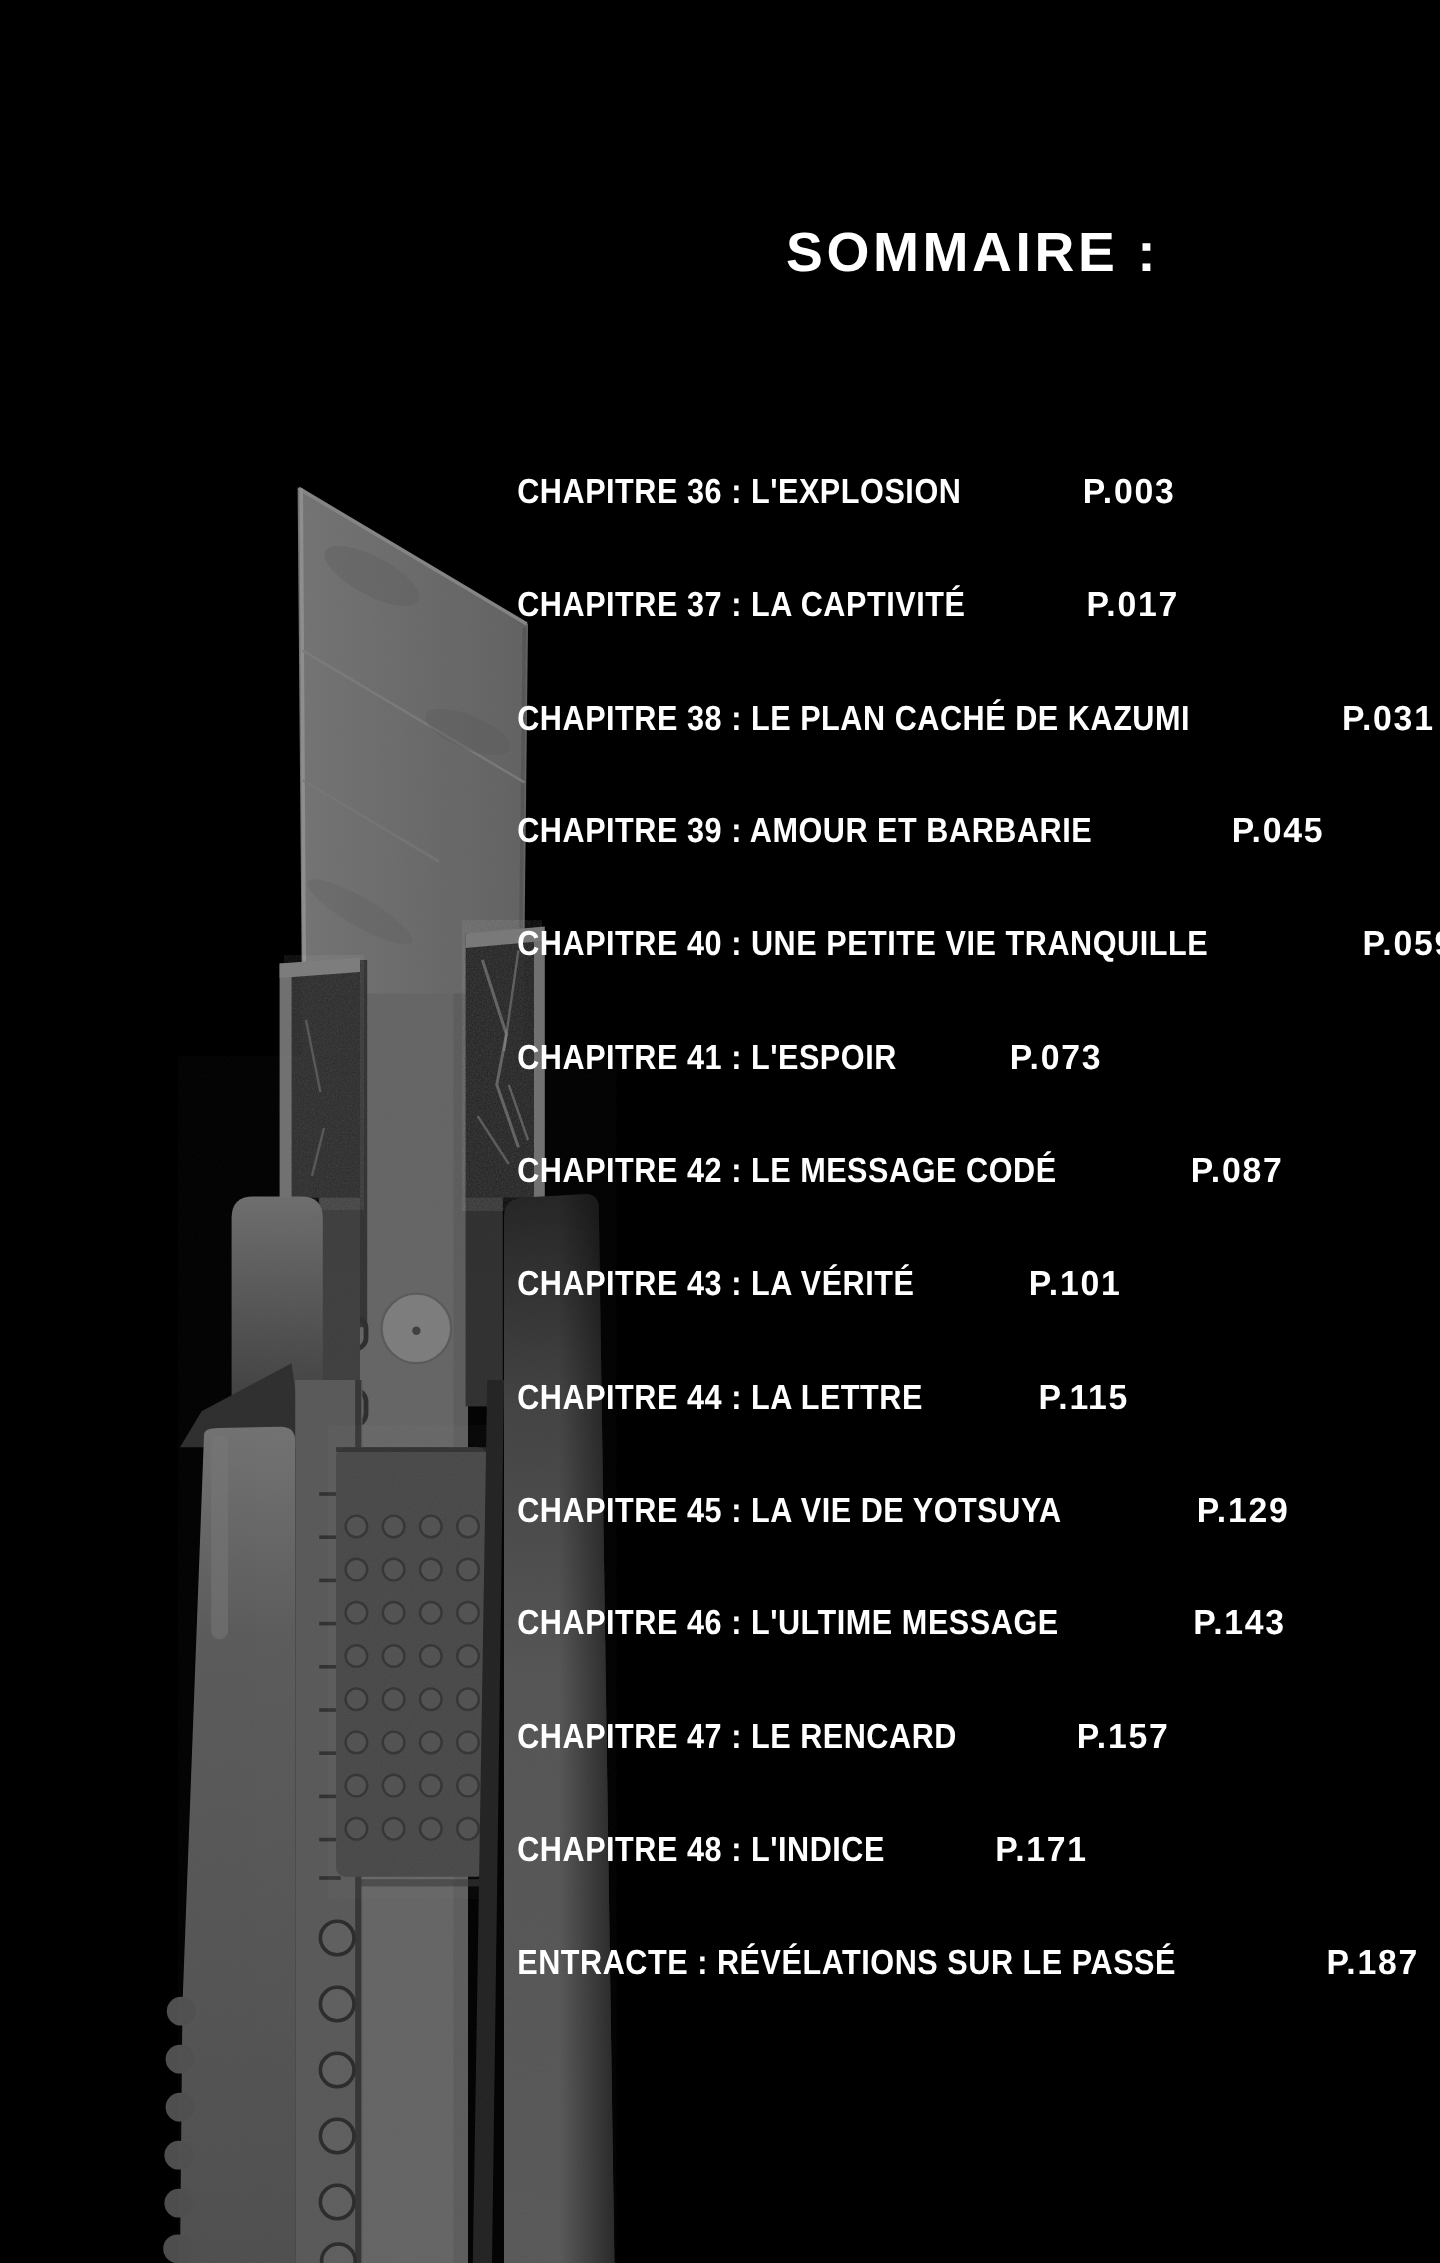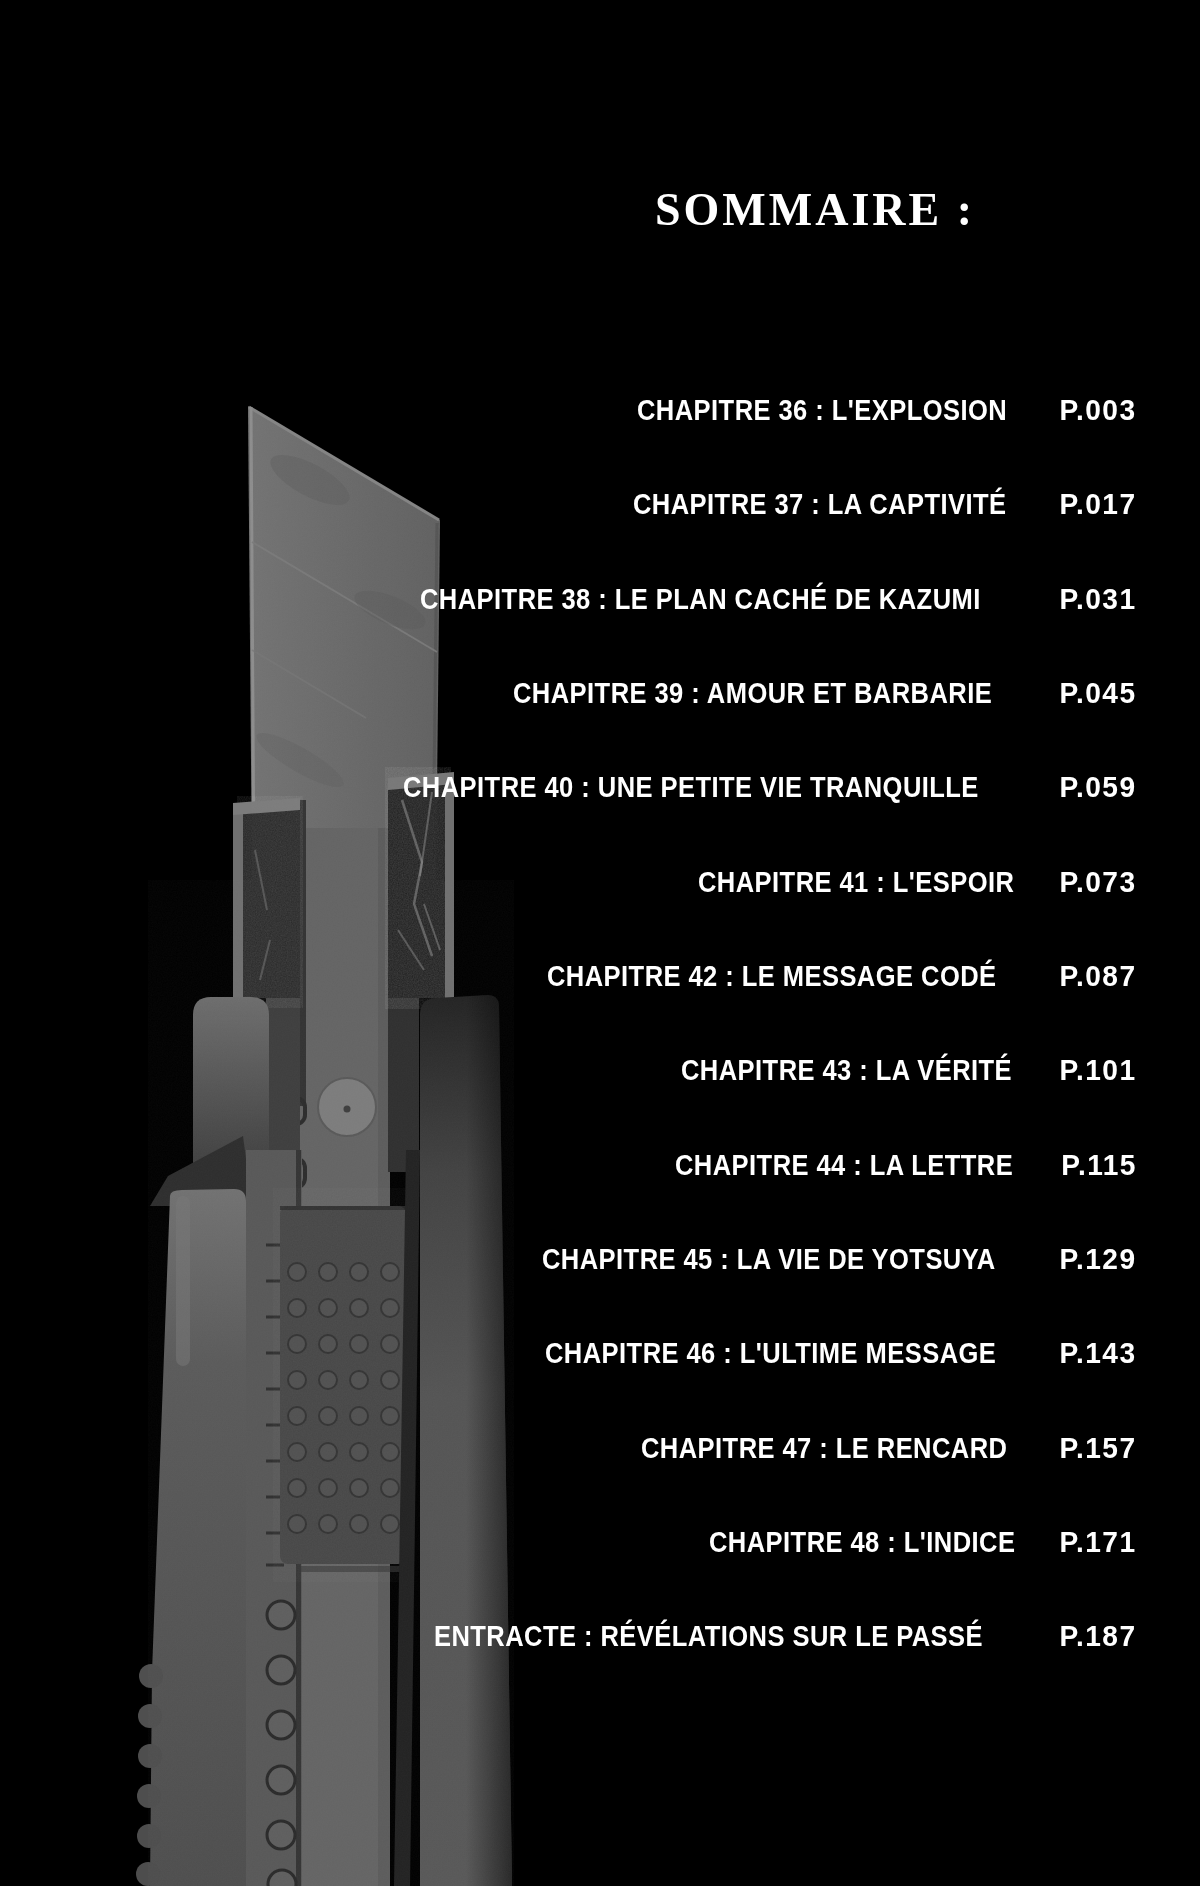--- a/index.html
+++ b/index.html
@@ -3,25 +3,25 @@
 <meta charset="utf-8">
 <style>
   html,body{margin:0;padding:0;background:#000;}
   body{
     position:relative;width:1200px;height:1886px;overflow:hidden;
     font-family:"Liberation Sans",sans-serif;color:#fff;
   }
   .illustration{position:absolute;left:0;top:0;}
   .page-title{
     position:absolute;left:655px;top:183px;
-    font-size:46px;font-weight:bold;letter-spacing:3px;white-space:nowrap;font-family:Liberation Serif, serif;
+    font-size:46px;font-weight:bold;letter-spacing:3px;white-space:nowrap;
   }
   .toc-row{
-    position:absolute;left:443px;width:694px;
-    display:flex;justify-content:flex-end;align-items:flex-start;
+    position:absolute;left:431px;width:694px;
+    display:flex;justify-content:flex-start;align-items:flex-start;gap:48px;
   }
   .chapter-label{
     font-size:29px;font-weight:bold;white-space:nowrap;letter-spacing:.5px;
     transform:scaleX(.88);transform-origin:left center;
   }
   .page-number{
     font-size:29px;font-weight:bold;white-space:nowrap;letter-spacing:1.5px;
     transform:scaleX(.97);transform-origin:right center;
   }
 </style>

